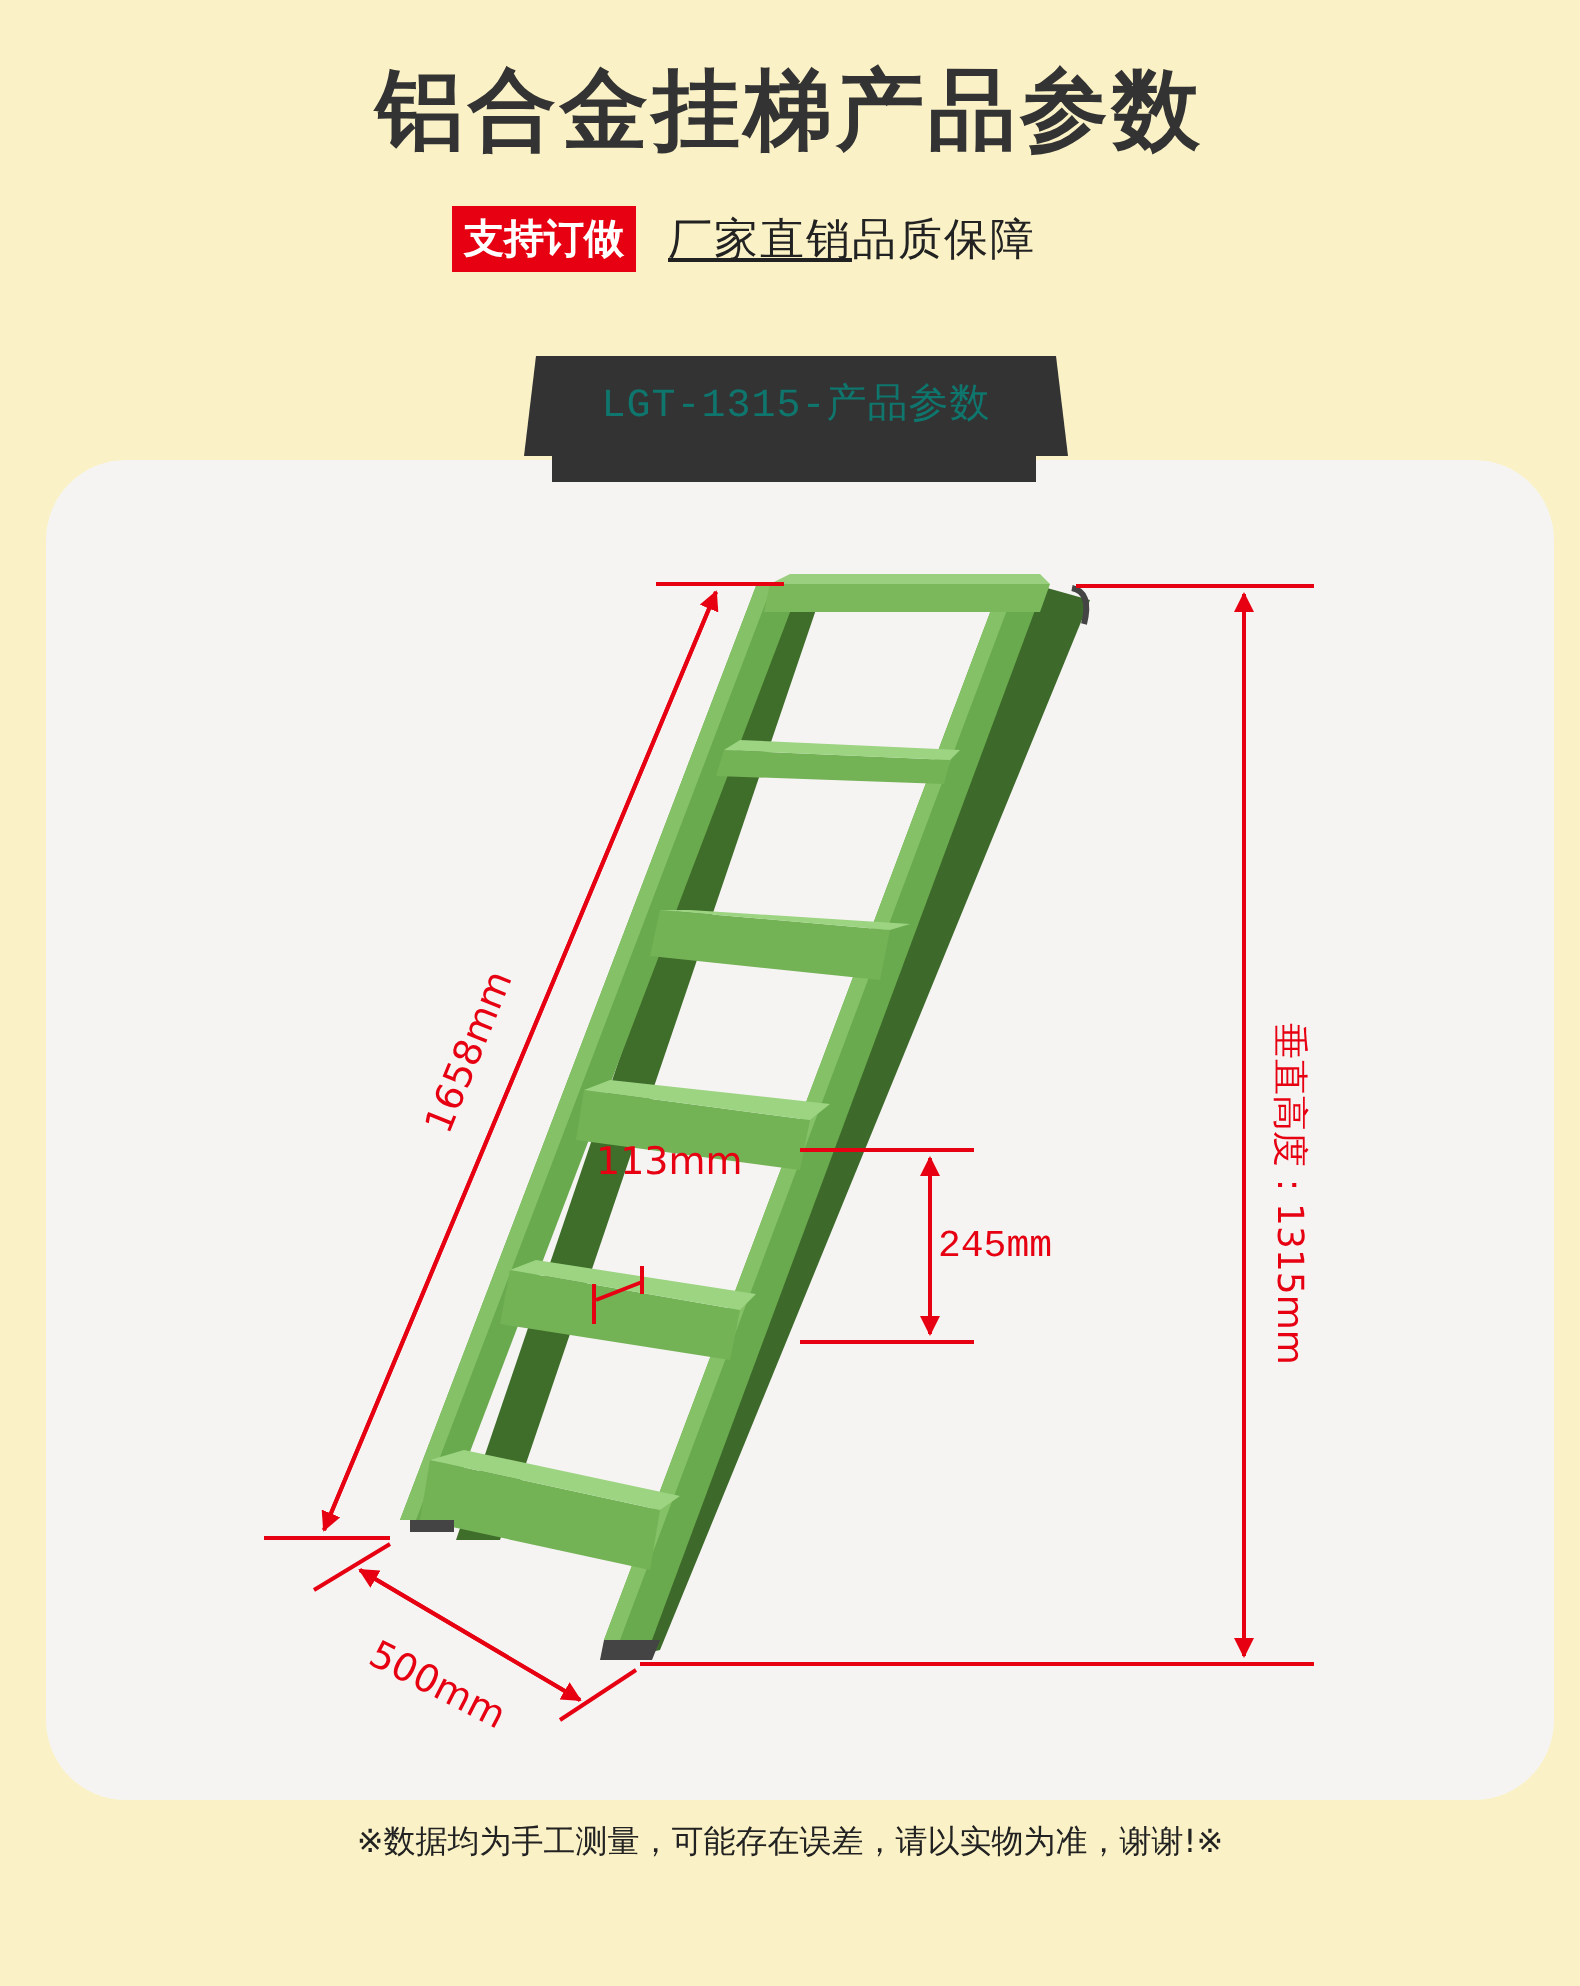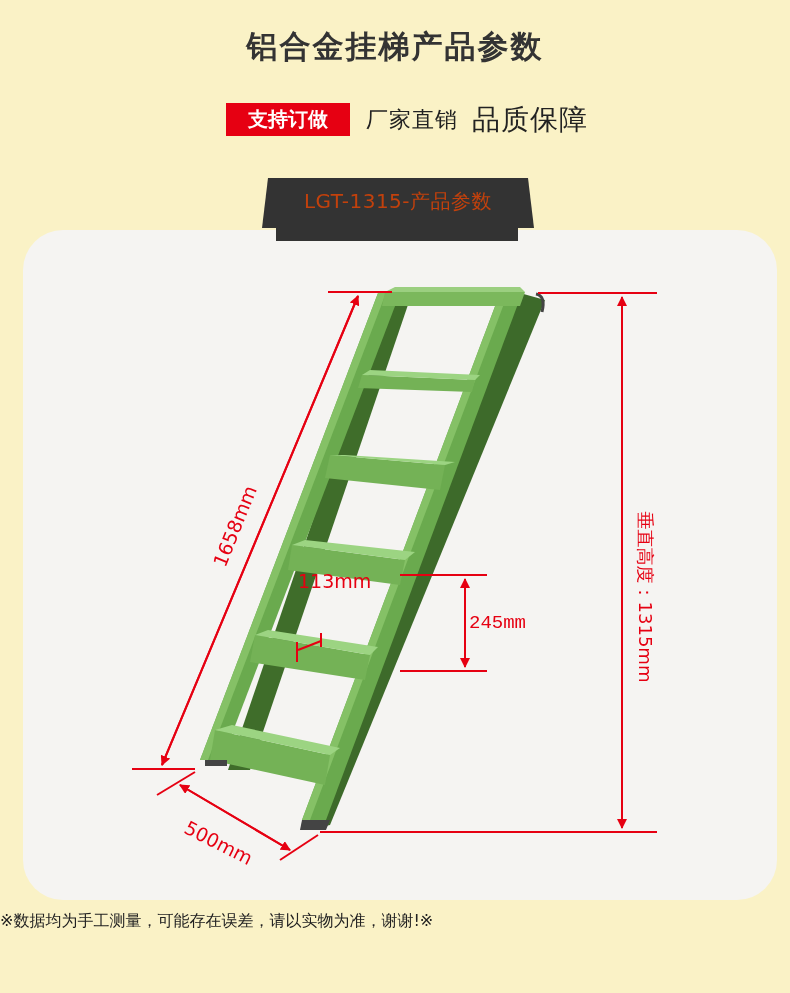--- a/index.html
+++ b/index.html
@@ -2,46 +2,46 @@
 <html><head>
 <meta charset="utf-8">
 <style>
   html, body { margin:0; padding:0; }
   body {
     width:790px; height:993px; background:#faf2c6; position:relative; overflow:hidden;
     font-family:"DejaVu Sans","Liberation Sans",sans-serif; color:#333;
   }
   .title {
     position:absolute; left:0; top:26px; width:790px; text-align:center;
-    font-size:31px; font-weight:bold; color:#333; letter-spacing:2px;
+    font-size:44px; font-weight:bold; color:#333; letter-spacing:2px;
   }
   .subrow {
     position:absolute; top:103px; left:226px; height:33px; display:flex; align-items:center;
   }
   .tag-red {
     background:#e60012; color:#fff; font-size:20px; font-weight:bold; height:33px; line-height:33px;
-    padding:0 16px; width:92px; text-align:center;
+    padding:0 0; width:92px; text-align:center;
   }
-  .sub-text { font-size:22px; color:#222; margin-left:16px; letter-spacing:1px; }
-  .sub-text2 { font-size:28px; color:#222; margin-left:14px; letter-spacing:1px; }
+  .sub-text { font-size:22px; color:#222; margin-left:16px; letter-spacing:1px;text-decoration:underline; }
+  .sub-text2 { font-size:22px; color:#222; letter-spacing:1px; }
   .card {
     position:absolute; left:23px; top:230px; width:754px; height:670px;
     background:#f5f4f2; border-radius:40px;
   }
   .banner {
     position:absolute; left:262px; top:178px; width:272px; height:63px;
   }
   .banner-text {
     position:absolute; left:262px; top:188px; width:272px; text-align:center;
-    color:#c2410c; font-size:20px; letter-spacing:0.5px;
+    color:#0f766e; font-size:20px; letter-spacing:0.5px;font-family:Liberation Mono, monospace;
   }
   svg.diagram { position:absolute; left:0; top:0; }
   .lbl { position:absolute; color:#e60012; font-size:19px; white-space:nowrap; }
   .footer {
-    position:absolute; left:0; top:911px; width:790px; font-size:16px; color:#222;
+    position:absolute; left:0; top:911px; width:790px; text-align:center; font-size:16px; color:#222;
   }
 </style>
 </head>
 <body>
 
 <div class="title">铝合金挂梯产品参数</div>
 
 <div class="subrow">
   <div class="tag-red">支持订做</div>
   <div class="sub-text">厂家直销</div>

